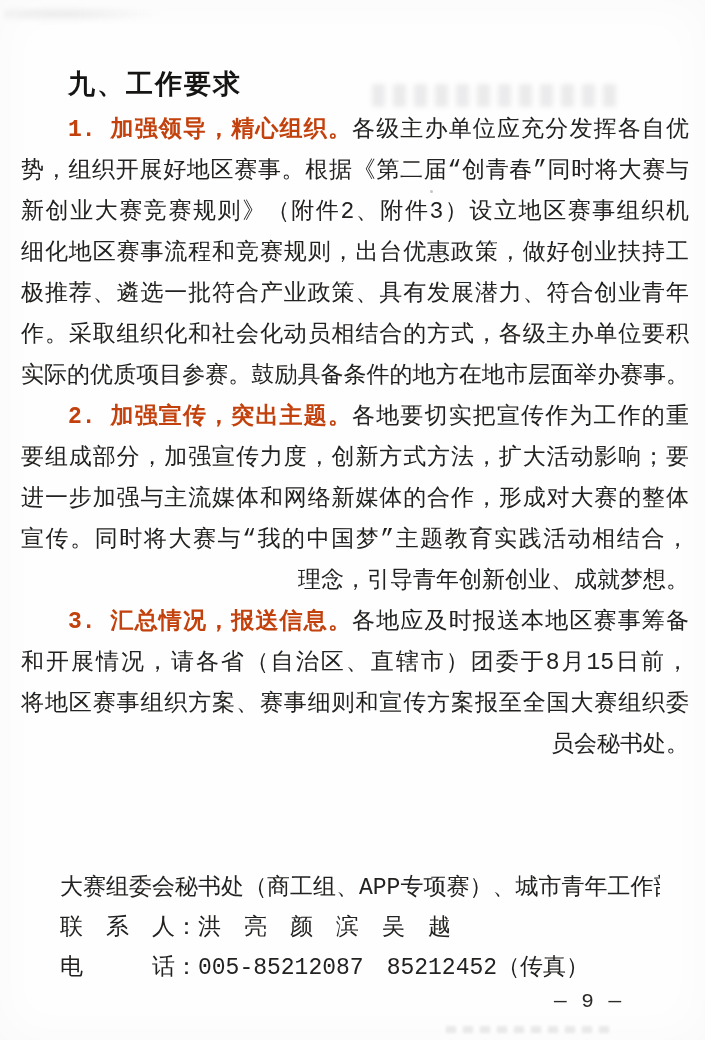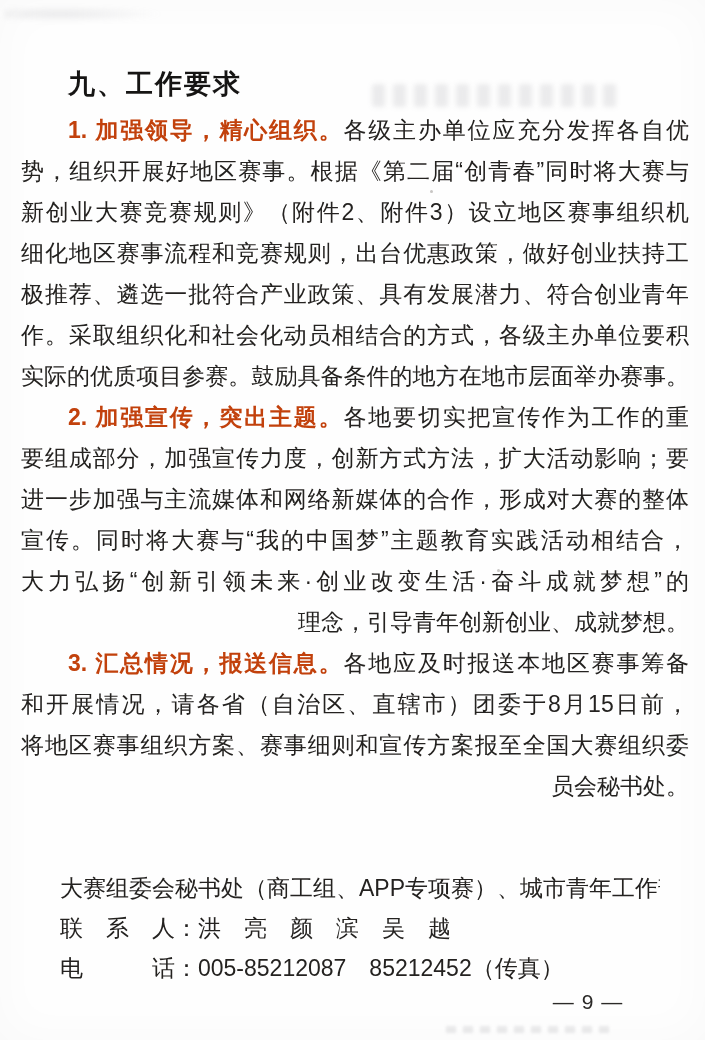--- a/index.html
+++ b/index.html
@@ -2,21 +2,21 @@
 <html><head>
 <meta charset="utf-8">
 <style>
   html, body { margin: 0; padding: 0; background: #ffffff; }
   .page {
     position: relative;
     width: 705px;
     height: 1040px;
     background: #fefefe;
     overflow: hidden;
-    font-family: Liberation Sans, sans-serif;
+    font-family: Liberation Mono, monospace;
     color: #211f1d;
     box-shadow: inset 0 0 50px rgba(0,0,0,0.025);
   }
 
   
   .heading {
     position: absolute;
     top: 66px;
     left: 68px;
     font-size: 27px;
@@ -121,21 +121,20 @@
     <div class="line j"><span>势，组织开展好地区赛事。根据《第二届“创青春”同时将大赛与</span></div>
     <div class="line j"><span>新创业大赛竞赛规则》（附件2、附件3）设立地区赛事组织机构，</span></div>
     <div class="line j"><span>细化地区赛事流程和竞赛规则，出台优惠政策，做好创业扶持工</span></div>
     <div class="line j"><span>极推荐、遴选一批符合产业政策、具有发展潜力、符合创业青年</span></div>
     <div class="line j"><span>作。采取组织化和社会化动员相结合的方式，各级主办单位要积</span></div>
     <div class="line j"><span>实际的优质项目参赛。鼓励具备条件的地方在地市层面举办赛事。</span></div>
     <div class="line j ind"><span class="lead">2. 加强宣传，突出主题。</span><span>各地要切实把宣传作为工作的重</span></div>
     <div class="line j"><span>要组成部分，加强宣传力度，创新方式方法，扩大活动影响；要</span></div>
     <div class="line j"><span>进一步加强与主流媒体和网络新媒体的合作，形成对大赛的整体</span></div>
     <div class="line j"><span>宣传。同时将大赛与“我的中国梦”主题教育实践活动相结合，</span></div>
-    <div class="line j"><span>大力弘扬“创新引领未来·创业改变生活·奋斗成就梦想”的</span></div>
     <div class="line"><span>理念，引导青年创新创业、成就梦想。</span></div>
     <div class="line j ind"><span class="lead">3. 汇总情况，报送信息。</span><span>各地应及时报送本地区赛事筹备</span></div>
     <div class="line j"><span>和开展情况，请各省（自治区、直辖市）团委于8月15日前，</span></div>
     <div class="line j"><span>将地区赛事组织方案、赛事细则和宣传方案报至全国大赛组织委</span></div>
     <div class="line"><span>员会秘书处。</span></div>
   </div>
 
   <div class="contact">
     <div class="cline">大赛组委会秘书处（商工组、APP专项赛）、城市青年工作部</div>
     <div class="cline">联　系　人：洪　亮　颜　滨　吴　越</div>

